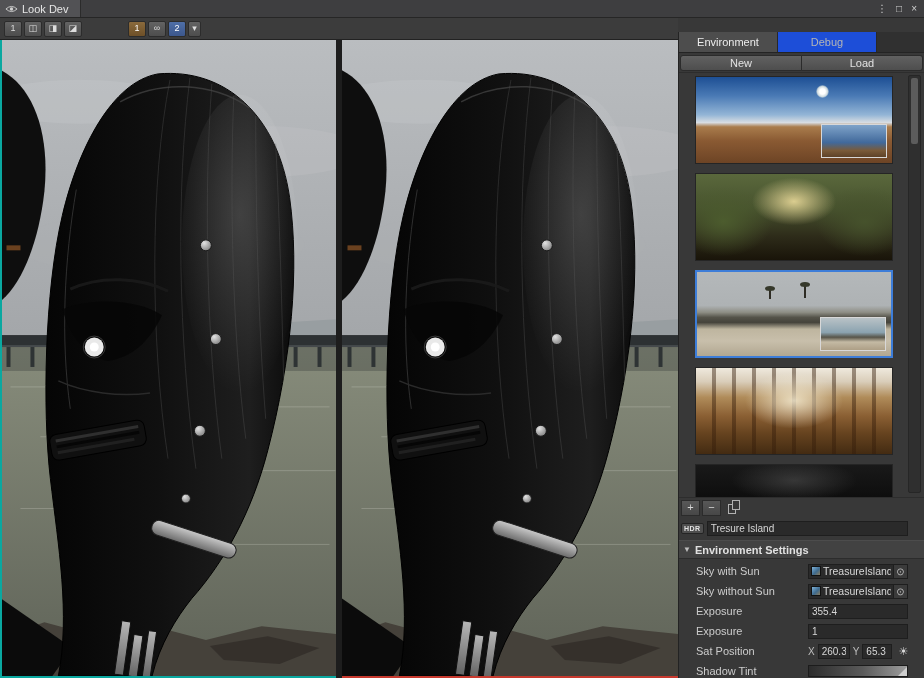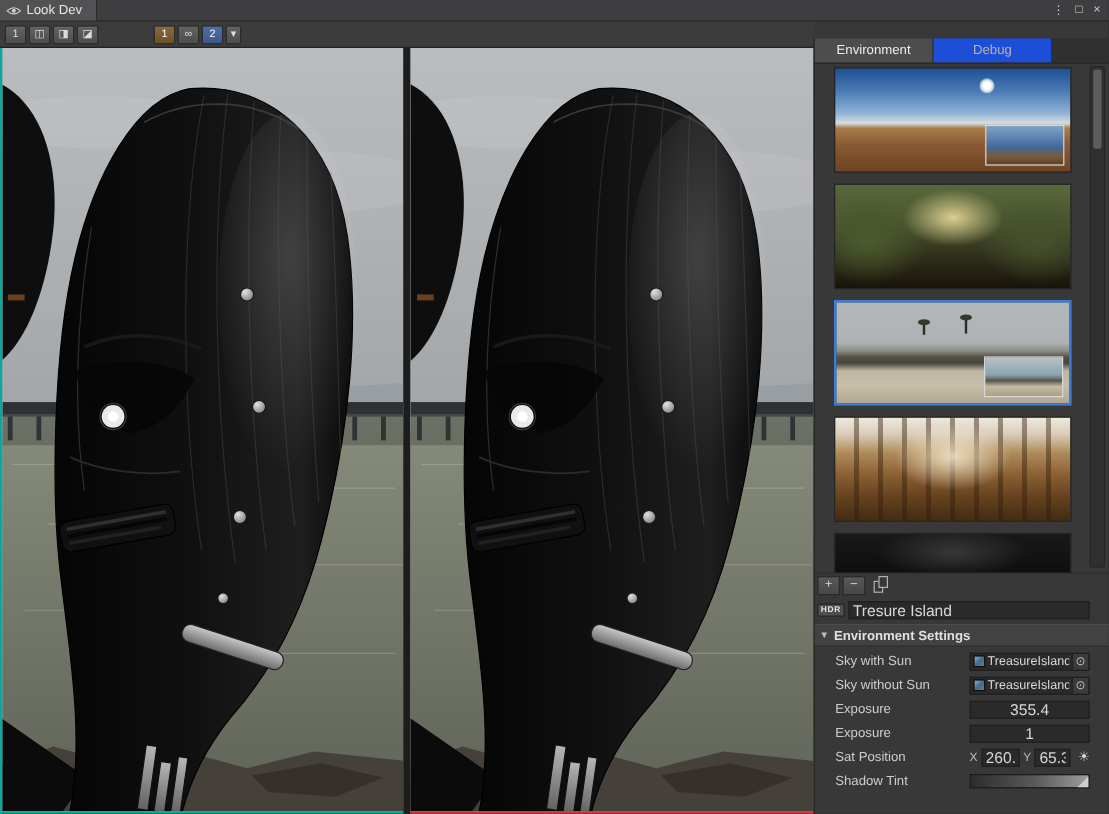--- a/index.html
+++ b/index.html
@@ -97,41 +97,41 @@
   .lc { width:19px; height:16px; background:linear-gradient(#585858,#474747); border:1px solid #2b2b2b;
     color:#d5d5d5; font-size:11px; line-height:1; padding:0; font-family:inherit; }
   .dup { position:relative; width:13px; height:15px; display:inline-block; margin-left:5px; }
   .dup i { position:absolute; width:8px; height:10px; border:1px solid #b2b2b2; background:#383838; }
   .dup .a { left:0; top:4px; } .dup .b { left:4px; top:0; }
 
   .hdr-row { height:23px; display:flex; align-items:center; gap:3px; padding:0 16px 0 2px; }
   .hdr-badge { font-size:7px; font-weight:bold; color:#e2e2e2; background:#4e4e4e;
     border:1px solid #242424; border-radius:2px; padding:1px 2px; letter-spacing:.5px; }
   .tfield { background:#2a2a2a; border:1px solid #1e1e1e; color:#d6d6d6; height:15px;
-    font-size:13px; padding:0 3px; font-family:inherit; outline:none; }
+    font-size:10px; padding:0 3px; font-family:inherit; outline:none; }
   .hdr-input { flex:1; }
 
   .env-header { height:19px; background:#424242; border-top:1px solid #4c4c4c;
     border-bottom:1px solid #2c2c2c; display:flex; align-items:center; gap:4px;
     padding-left:4px; font-weight:bold; color:#e0e0e0; }
   .fold { font-size:8px; color:#bdbdbd; }
 
   .srow { height:20px; display:flex; align-items:center; padding:0 16px 0 17px; }
   .srow.firstrow { margin-top:2px; }
   .slabel { width:112px; flex:none; color:#cccccc; white-space:nowrap; overflow:hidden; }
 
   .objfield { flex:1; height:15px; background:#2a2a2a; border:1px solid #1e1e1e;
     display:flex; align-items:center; gap:2px; padding-left:2px; overflow:hidden; }
   .chip { width:10px; height:10px; flex:none; border:1px solid #111;
     background:linear-gradient(135deg,#7fb2d9 0%,#3f6b8e 55%,#8a7a5a 100%); }
   .objtext { flex:1; white-space:nowrap; overflow:hidden; font-size:10.5px; color:#d8d8d8; }
   .picker { flex:none; width:14px; height:15px; display:flex; align-items:center; justify-content:center;
     background:#3b3b3b; border-left:1px solid #1e1e1e; color:#b9b9b9; font-size:10px; }
 
-  .num { flex:1; width:0;text-align:center; }
+  .num { flex:1; width:0; }
 
   .sunpos { flex:1; display:flex; align-items:center; gap:3px; }
   .axis { color:#bdbdbd; font-size:10px; }
   .axisf { width:32px; } .axisf2 { width:30px; }
   .sunbtn { width:16px; height:16px; background:none; border:none; color:#d8d8d8;
     font-size:11px; padding:0; line-height:1; font-family:inherit; }
 
   .swatch { flex:1; height:12px; border:1px solid #1c1c1c; position:relative;
     background:linear-gradient(90deg,#2c2c2c 0%,#5a5a5a 55%,#9d9d9d 100%); }
   .swatch::after { content:""; position:absolute; right:0; bottom:0;
@@ -295,20 +295,24 @@
 </div>
 
 <div class="panel">
 
   <div class="ptabs">
     <div class="ptab active">Environment</div>
     <div class="ptab">Debug</div>
     <div class="ptab-fill"></div>
   </div>
 
+  <div class="newload">
+    <button class="half-btn first">New</button>
+    <button class="half-btn last">Load</button>
+  </div>
 
   <div class="thumbs">
     <div class="thumb t-sunny">
       <div class="sun-dot"></div>
       <div class="inset"></div>
     </div>
     <div class="thumb t-forest"></div>
     <div class="thumb t-island selected">
       <div class="palm p1"></div>
       <div class="palm p2"></div>

